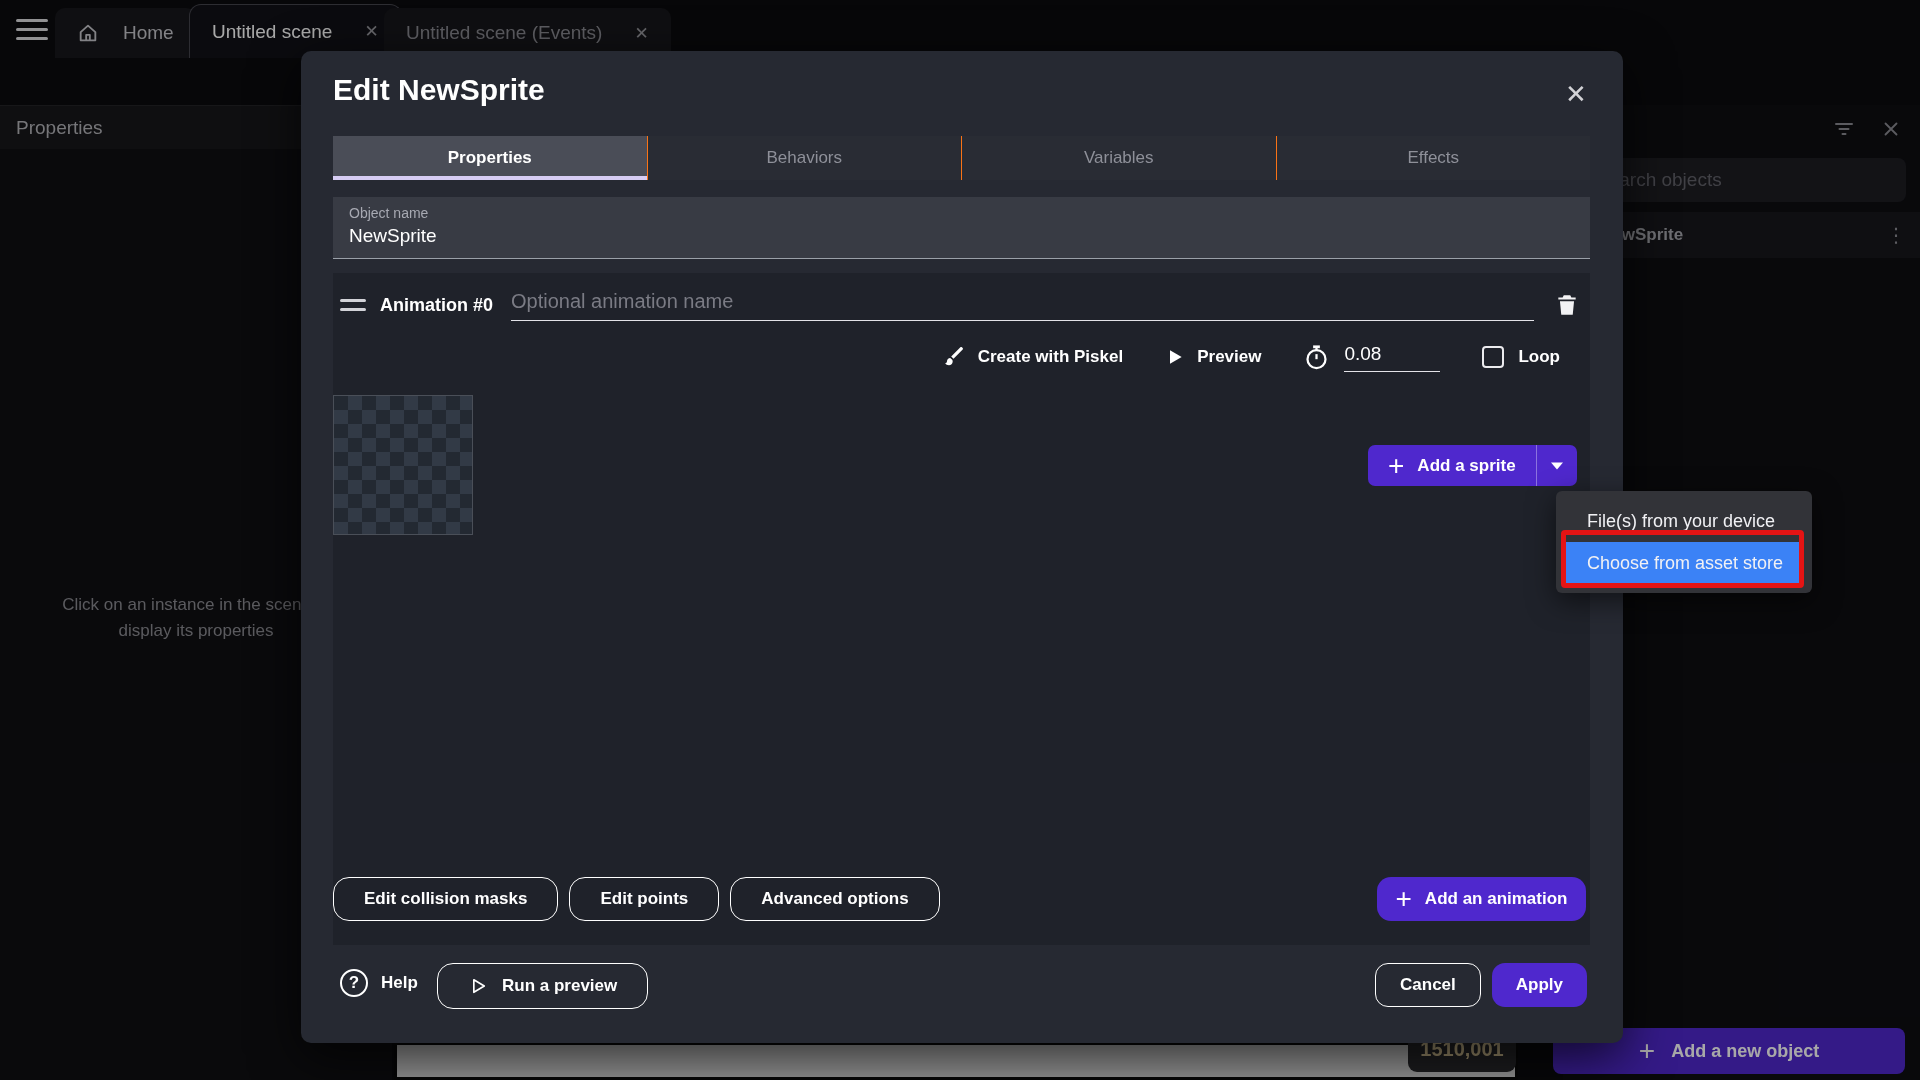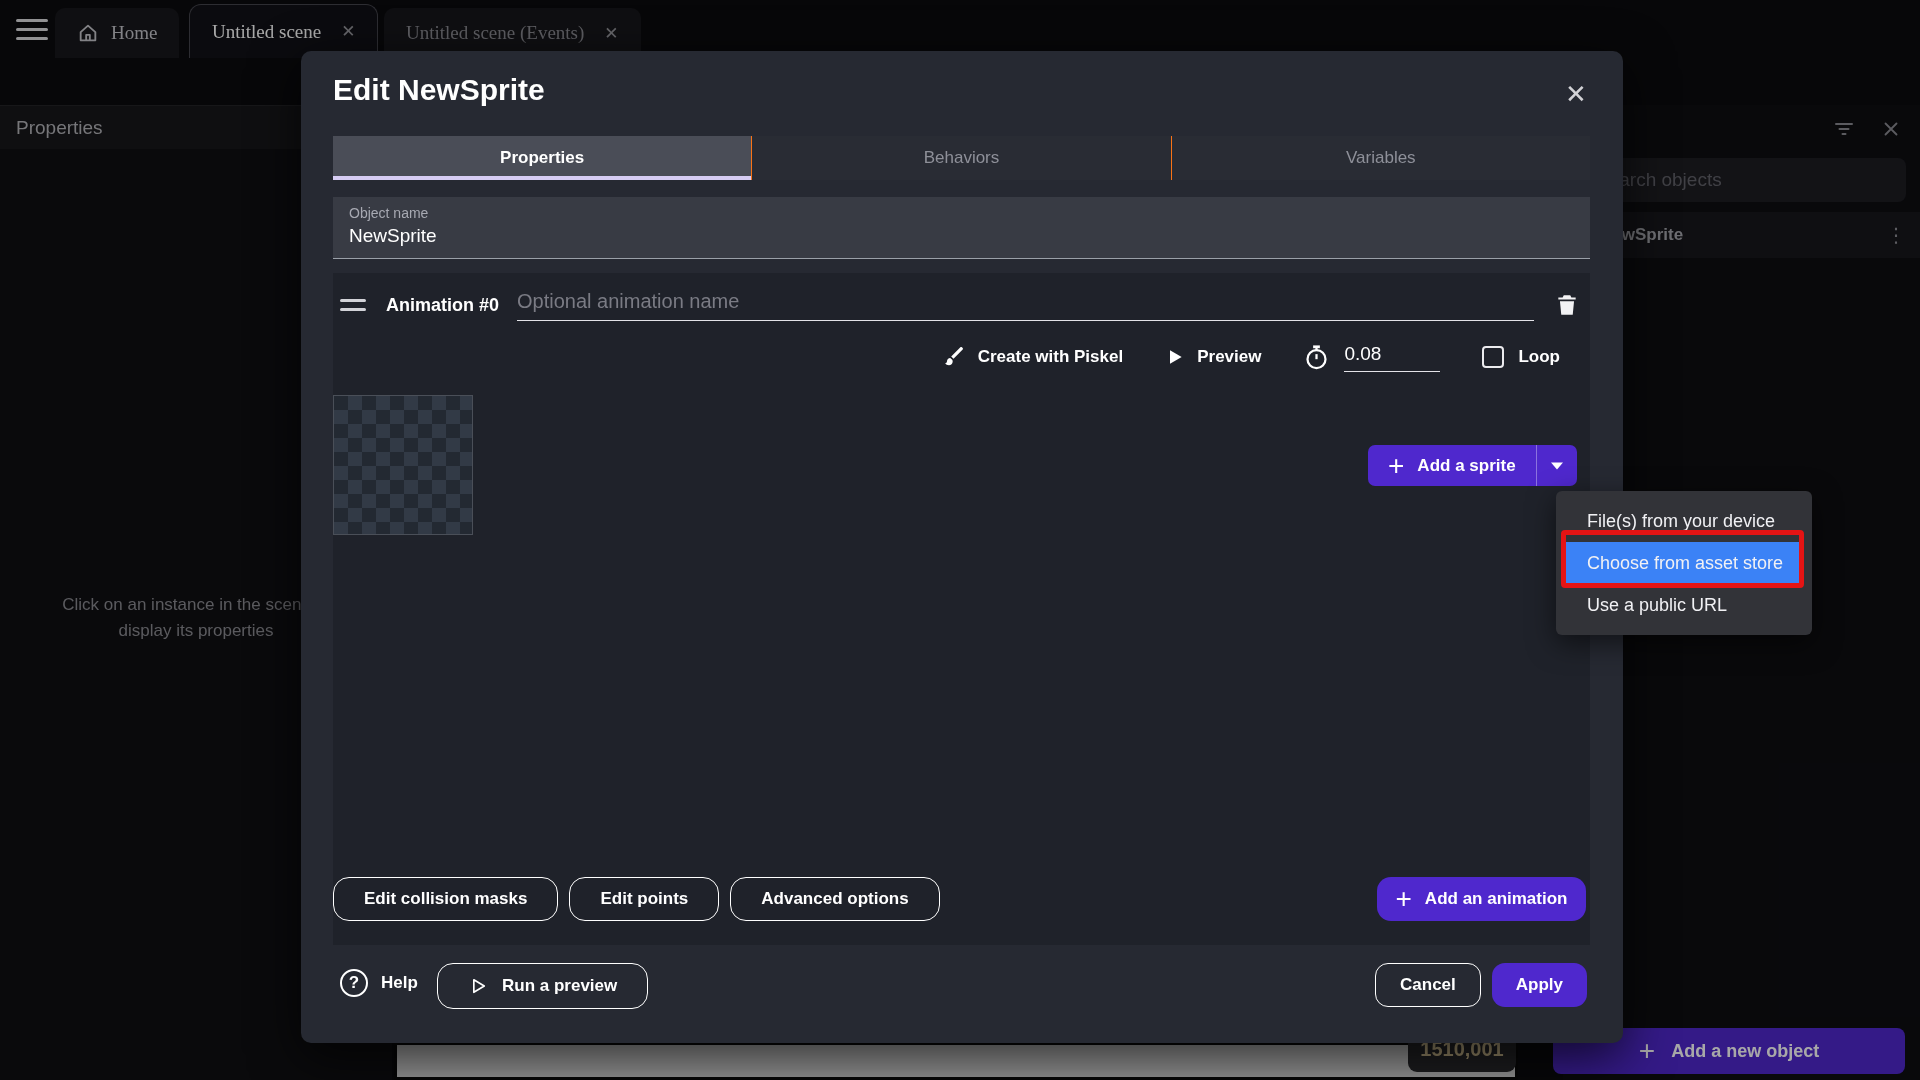--- a/index.html
+++ b/index.html
@@ -5,21 +5,21 @@
   * { margin:0; padding:0; box-sizing:border-box; }
   html,body { width:1920px; height:1080px; overflow:hidden; }
   body { background:#0b0b0e; font-family:"Liberation Sans",sans-serif; position:relative; color:#fff; }
   .abs { position:absolute; }
   svg { display:block; }
 
   
   .topbar { left:0; top:0; width:1920px; height:58px; background:#0c0c0f; }
   .hamburger { left:12px; top:14px; width:40px; height:30px; display:flex; flex-direction:column; justify-content:center; gap:6px; padding:0 4px; cursor:pointer; }
   .hamburger i { display:block; height:3px; border-radius:2px; background:#dcdce0; }
-  .tab { display:flex; align-items:center; gap:12px; padding:0 22px; font-size:19px; color:#9a9aa0; border-radius:10px 10px 0 0;font-family:Liberation Serif, serif; }
+  .tab { display:flex; align-items:center; gap:24px; padding:0 22px; font-size:19px; color:#9a9aa0; border-radius:10px 10px 0 0; }
   .tab-home { left:55px; top:8px; height:50px; background:#18181c; color:#c6c6cb; }
   .tab-scene { left:189px; top:4px; height:54px; background:#121217; border:1px solid #45454d; border-bottom:none; border-radius:12px 12px 0 0; color:#ffffff; }
   .tab-events { left:384px; top:8px; height:50px; background:#18181c; color:#8e8e95; }
   .tab .close-x { font-size:17px; color:#9a9aa0; margin-left:8px; }
 
   
   .toolbar2 { left:0; top:58px; width:1920px; height:47px; background:#0c0c0f; }
   .icon-btn { color:#8d8d94; }
   .tb-right { right:10px; top:62px; display:flex; align-items:center; gap:16px; }
   .tb-sep { width:1px; height:34px; background:#2c2c31; }
@@ -58,21 +58,21 @@
   .dlg-tab.active { background:#4a4d57; color:#fff; font-weight:700; }
   .dlg-tab.active::after { content:""; position:absolute; left:0; right:0; bottom:0; height:4px; background:#d7cdf4; }
   .objname { left:32px; top:146px; width:1257px; height:62px; background:#383b44; border-bottom:1px solid #9aa0a8; padding:8px 16px 0 16px; }
   .objname .lbl { font-size:14px; color:#a7a9b2; }
   .objname input { width:100%; background:transparent; border:none; outline:none; color:#fff; font-size:19px; font-weight:400; margin-top:4px; font-family:"Liberation Sans",sans-serif; }
   .anim-section { left:32px; top:222px; width:1257px; height:672px; background:#1f222a; }
 
   .anim-row { left:39px; top:234px; width:1240px; height:40px; display:flex; align-items:center; }
   .drag-handle { width:26px; display:flex; flex-direction:column; gap:6px; cursor:grab; }
   .drag-handle i { height:3px; background:#d2d3d8; border-radius:2px; }
-  .anim-label { margin-left:20px; font-size:18px; font-weight:700; color:#fff; white-space:nowrap; }
+  .anim-label { margin-left:14px; font-size:18px; font-weight:700; color:#fff; white-space:nowrap; }
   .anim-name-input { flex:1; margin-left:18px; margin-right:20px; background:transparent; border:none; border-bottom:1px solid #e3e3e8; outline:none; font-size:20px; color:#fff; padding-bottom:7px; font-family:"Liberation Sans",sans-serif; }
   .anim-name-input::placeholder { color:#7a7b84; }
   .trash-btn { color:#f2f2f4; cursor:pointer; }
 
   .controls-row { top:286px; right:63px; height:40px; display:flex; align-items:center; gap:14px; }
   .ctl-group { display:flex; align-items:center; gap:12px; font-size:17px; font-weight:700; color:#fff; cursor:pointer; white-space:nowrap; }
   .ctl-gap { width:14px; }
   .duration-input { width:96px; background:transparent; border:none; border-bottom:1px solid #e3e3e8; outline:none; color:#fff; font-size:19px; padding-bottom:6px; font-family:"Liberation Sans",sans-serif; }
   .checkbox { width:22px; height:22px; border:2px solid #ebebee; border-radius:4px; background:transparent; cursor:pointer; }
 
@@ -241,20 +241,21 @@
 <div class="abs backdrop"></div>
 
 <div class="abs dialog">
   <div class="abs dlg-title">Edit NewSprite</div>
   <div class="abs dlg-close">✕</div>
 
   <div class="abs dlg-tabs">
     <div class="dlg-tab active">Properties</div>
     <div class="dlg-tab">Behaviors</div>
     <div class="dlg-tab">Variables</div>
+    <div class="dlg-tab">Effects</div>
   </div>
 
   <div class="abs objname">
     <div class="lbl">Object name</div>
     <input value="NewSprite" style="">
   </div>
 
   <div class="abs anim-section"></div>
 
   <div class="abs anim-row">
@@ -359,16 +360,15 @@
     </div>
     <div class="btn-primary">
       <span>Apply</span>
     </div>
   </div>
 </div>
 
 <div class="abs sprite-menu">
   <div class="menu-item">File(s) from your device</div>
   <div class="menu-item hl">Choose from asset store</div>
-  <div class="menu-item">Use a public URL</div>
 </div>
 
 <div class="abs red-box"></div>
 
 </body></html>

